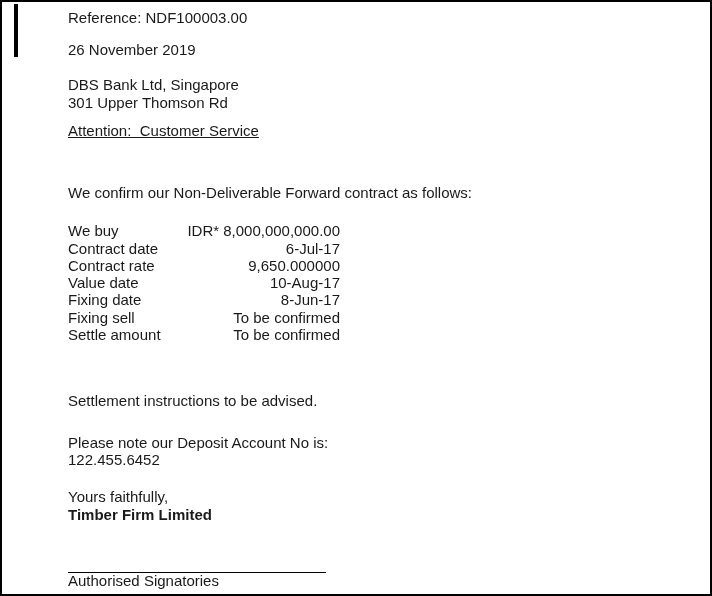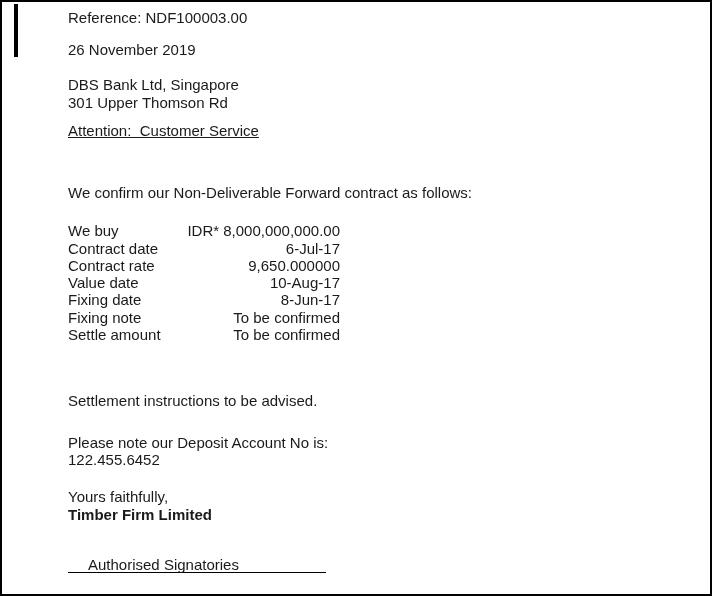--- a/index.html
+++ b/index.html
@@ -59,21 +59,21 @@
   .closing-line    { top: 488px; }
   .company-name    { top: 506px; font-weight: bold; text-align: right; }
 
   .signature-rule {
     position: absolute;
     left: 66px;
     top: 570px;
     width: 258px;
     border-top: 1px solid #000000;
   }
-  .signature-caption { top: 556px; margin-left: 20px; }
+  .signature-caption { top: 572px; }
 </style>
 </head>
 <body>
 
 <div class="page">
 
   <div class="edge-mark"></div>
 
   <div class="line ref-line">Reference: NDF100003.00</div>
 
@@ -102,21 +102,21 @@
     </div>
     <div class="trow">
       <span class="tlabel">Value date</span>
       <span class="tvalue">10-Aug-17</span>
     </div>
     <div class="trow">
       <span class="tlabel">Fixing date</span>
       <span class="tvalue">8-Jun-17</span>
     </div>
     <div class="trow">
-      <span class="tlabel">Fixing note</span>
+      <span class="tlabel">Fixing sell</span>
       <span class="tvalue">To be confirmed</span>
     </div>
     <div class="trow">
       <span class="tlabel">Settle amount</span>
       <span class="tvalue">To be confirmed</span>
     </div>
   </div>
 
   <div class="line settlement-line">Settlement instructions to be advised.</div>
 

